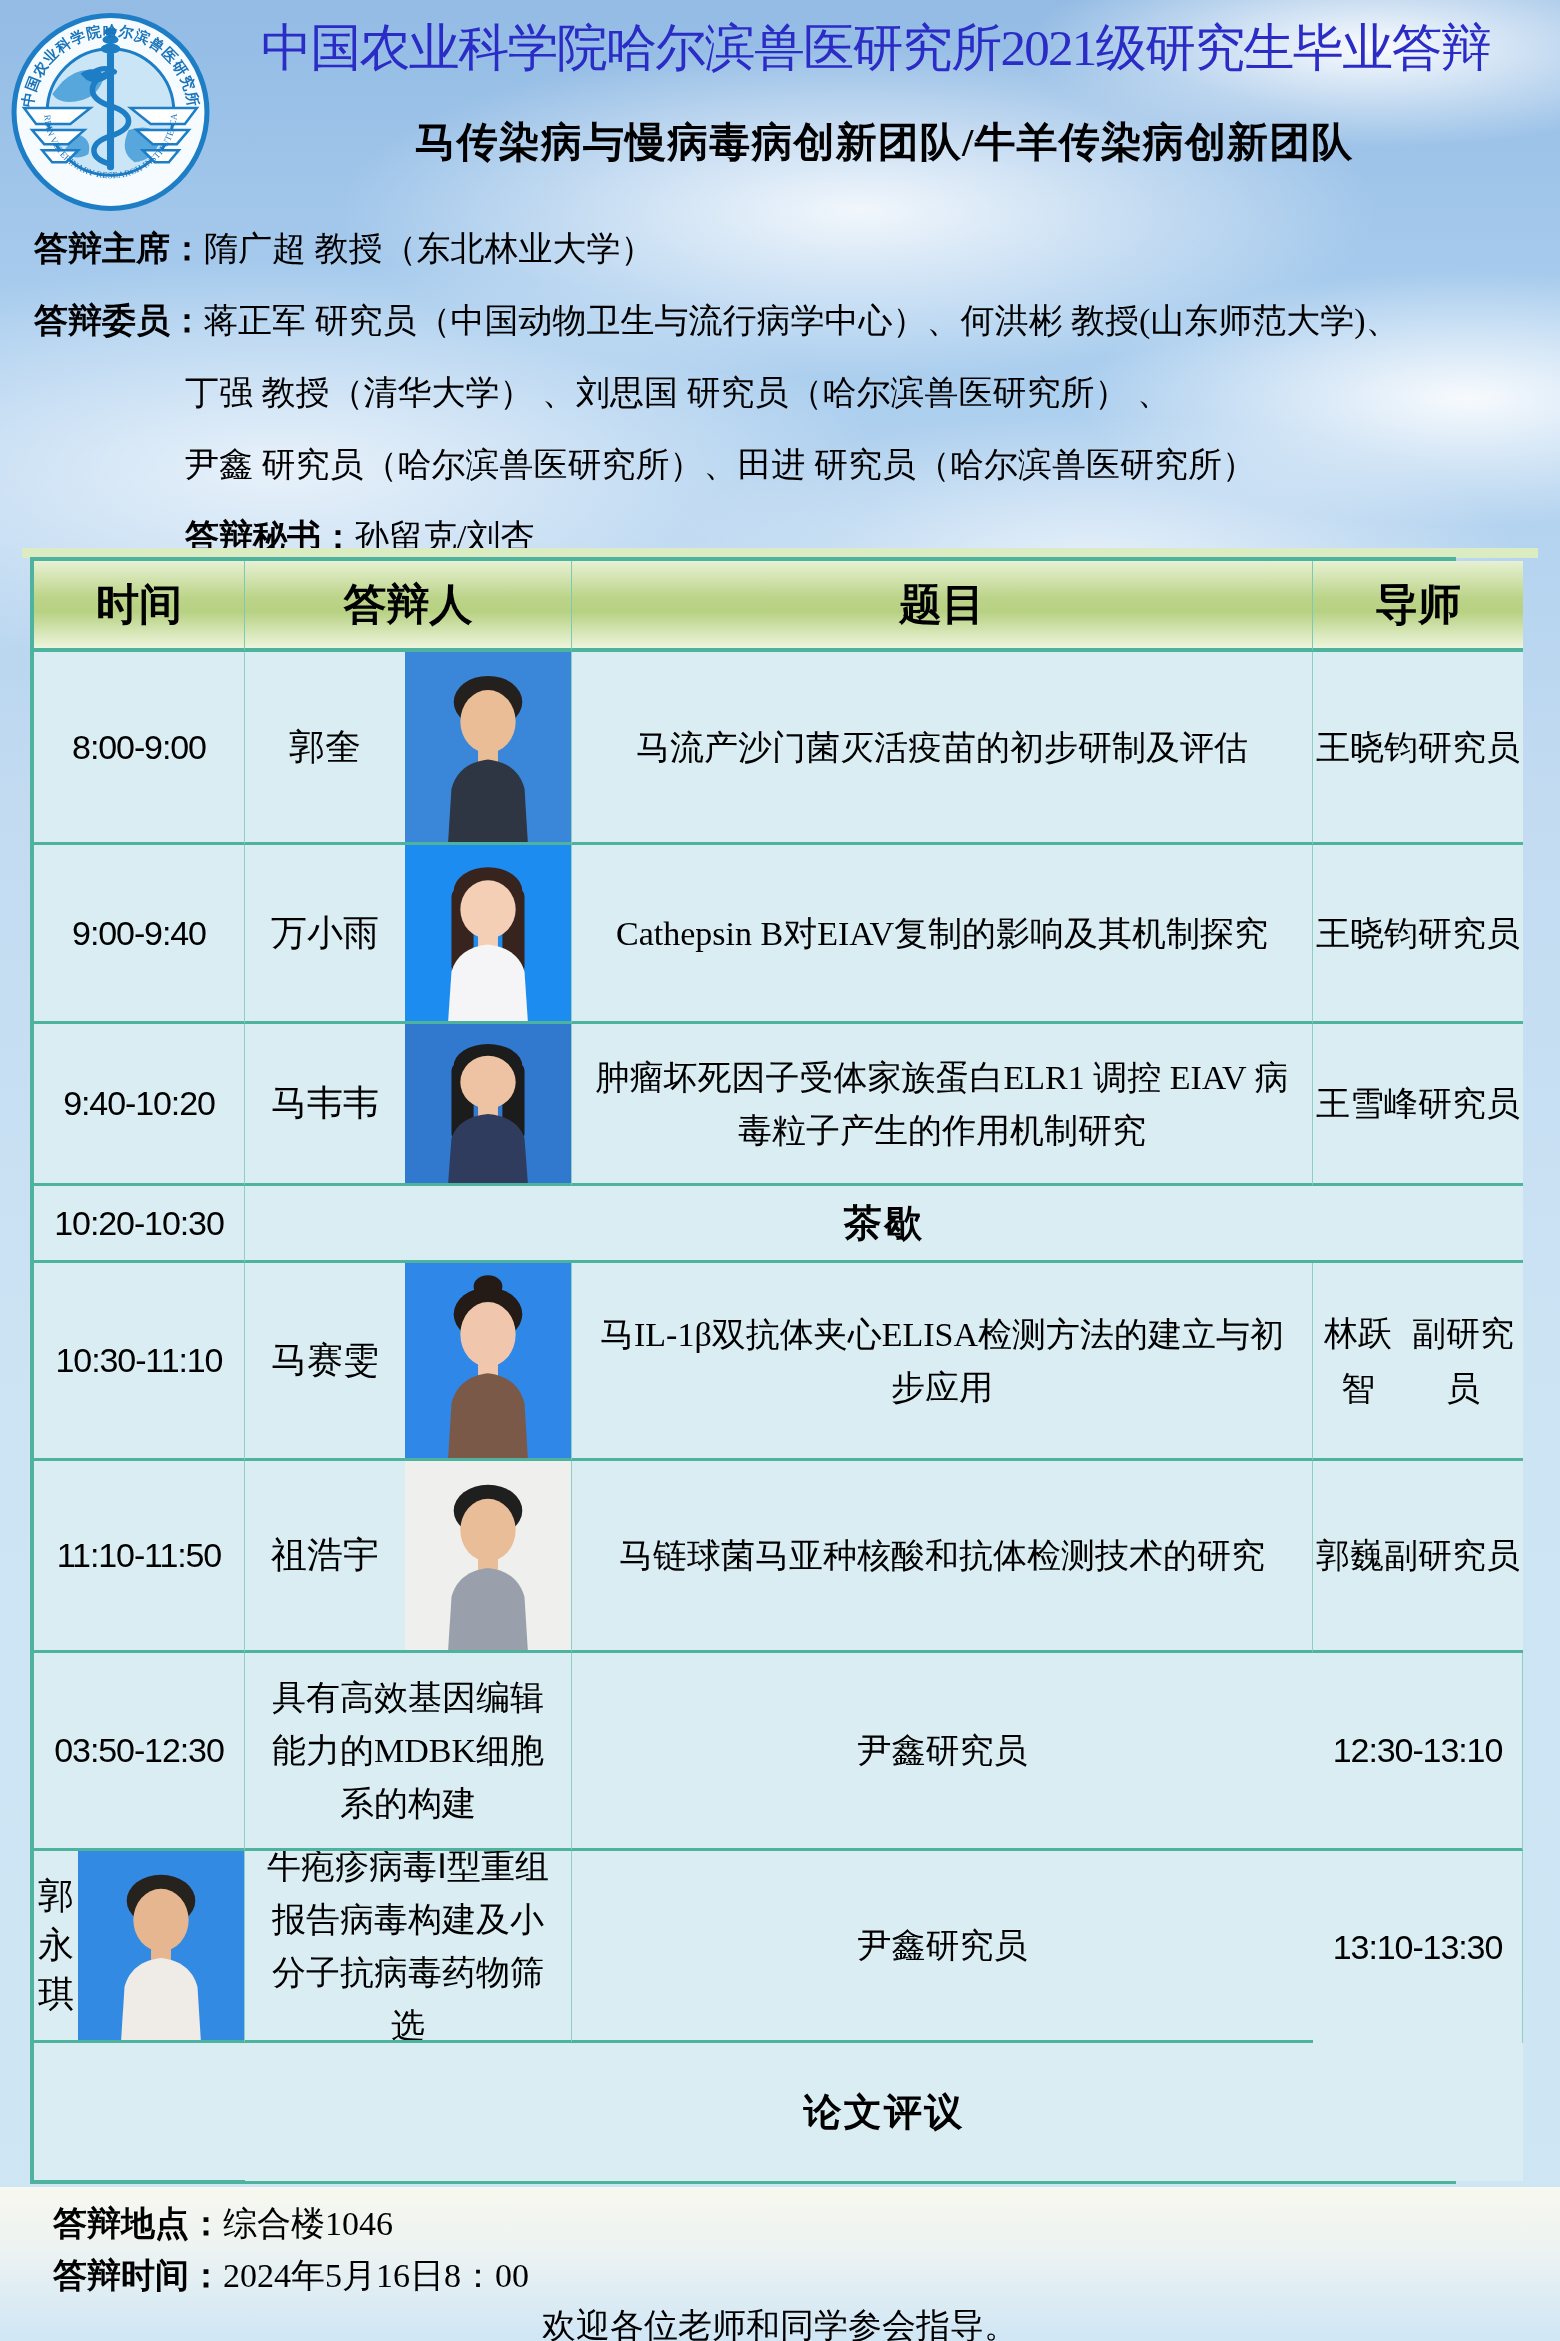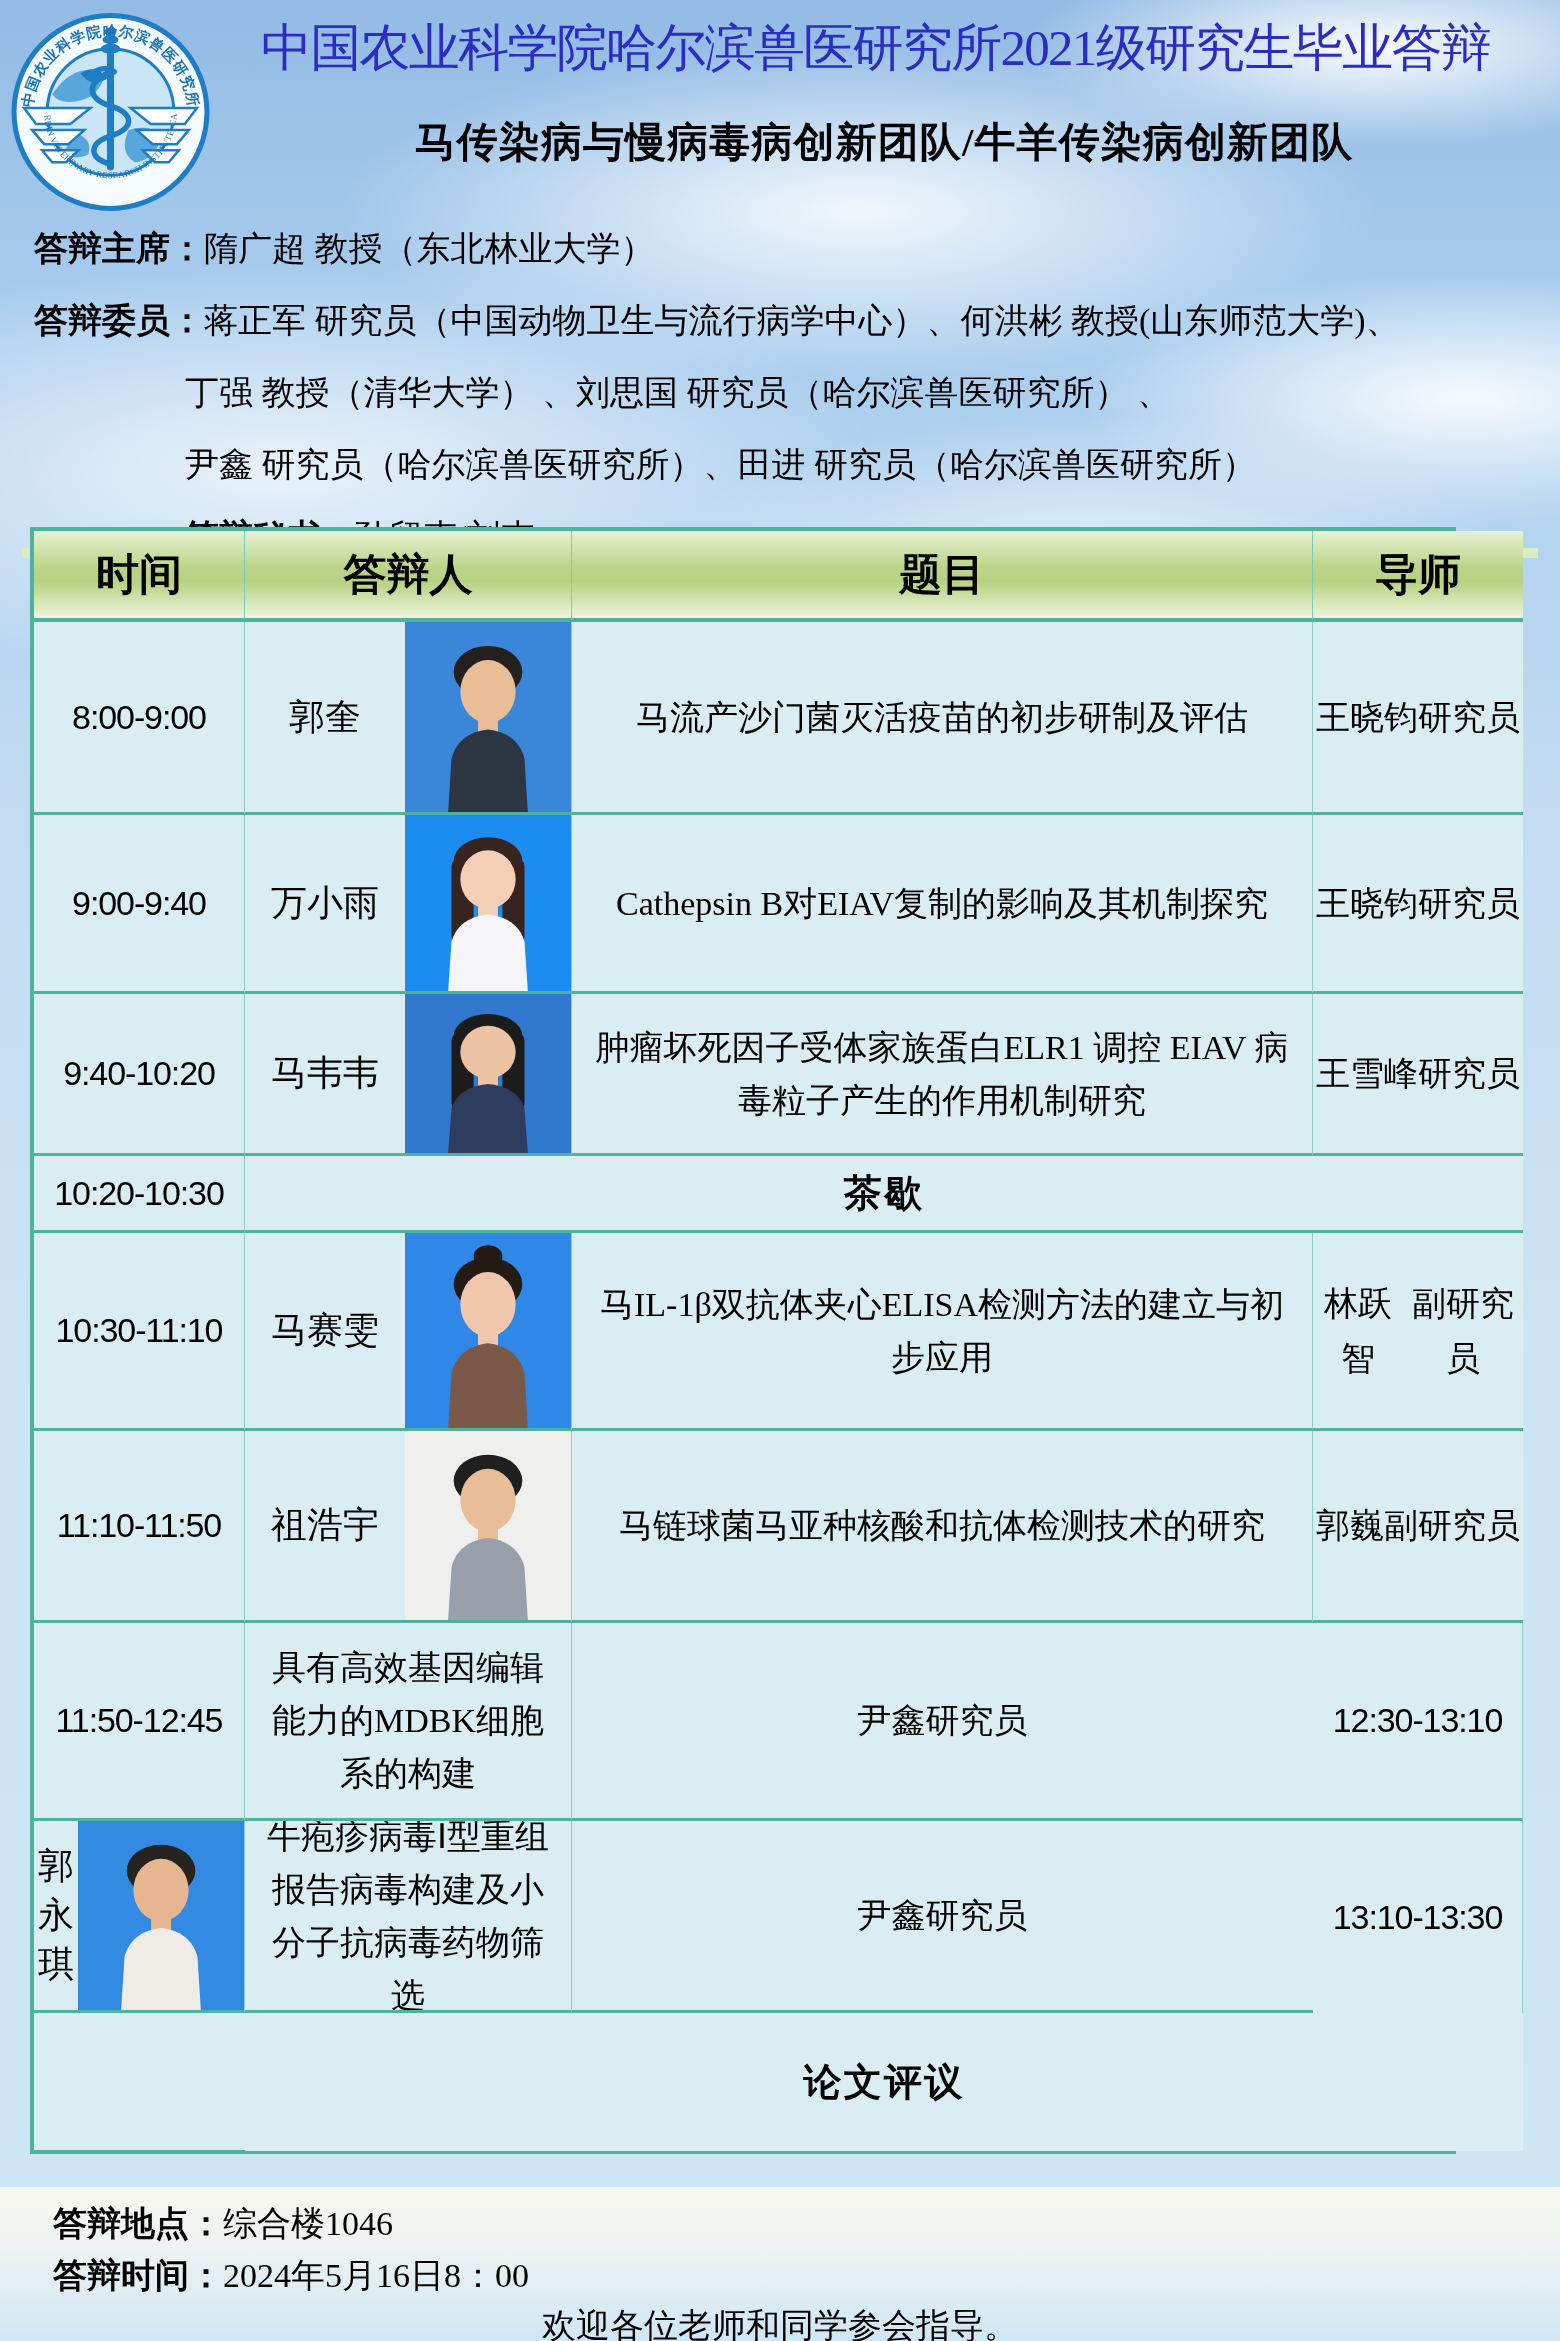--- a/index.html
+++ b/index.html
@@ -26,21 +26,21 @@
     font-size:41px; font-weight:bold; letter-spacing:1.1px; white-space:nowrap;
   }
   
   .committee{position:absolute; left:34px; top:213px; width:1515px; font-size:34px;}
   .committee .line{height:72px; line-height:72px; white-space:nowrap;}
   .committee .indent{padding-left:151px;}
   .lbl{font-weight:bold;}
   
   .table-cap{position:absolute; left:22px; top:548px; width:1516px; height:10px; background:#dcecc2;}
   #schedule{
-    position:absolute; left:30px; top:527px; width:1426px; height:1627px;
+    position:absolute; left:30px; top:557px; width:1426px; height:1627px;
     box-sizing:border-box; border:4.4px solid #4eb39e; background:#d9edf2;
     display:grid;
     grid-template-columns:211px 327px 741px 210px;
     grid-template-rows:91px 193px 179px 162px 77px 198px 192px 198px 192px 138px;
   }
   .th{
     background:linear-gradient(180deg,#e7f1d3 0%, #bcd489 42%, #b7d182 58%, #eef5dd 100%);
     border-bottom:4.4px solid #4eb39e; border-right:1.7px solid #7cc9b6;
     display:flex; align-items:center; justify-content:center;
     font-size:43px; font-weight:bold;
@@ -228,21 +228,21 @@
   </svg>
         </div>
       </div>
       <div class="td c-title">
         <span>马链球菌马亚种核酸和抗体检测技术的研究</span>
       </div>
       <div class="td c-advisor no-br">
         <div>郭巍</div>
         <div>副研究员</div>
       </div>
-      <div class="td c-time">11:50-12:45</div>
+      <div class="td c-time">03:50-12:30</div>
       <div class="td c-title">
         <span>具有高效基因编辑能力的MDBK细胞系的构建</span>
       </div>
       <div class="td c-advisor no-br">
         <div>尹鑫</div>
         <div>研究员</div>
       </div>
       <div class="td c-time">12:30-13:10</div>
       <div class="td c-person">
         <span class="pname">郭永琪</span>

